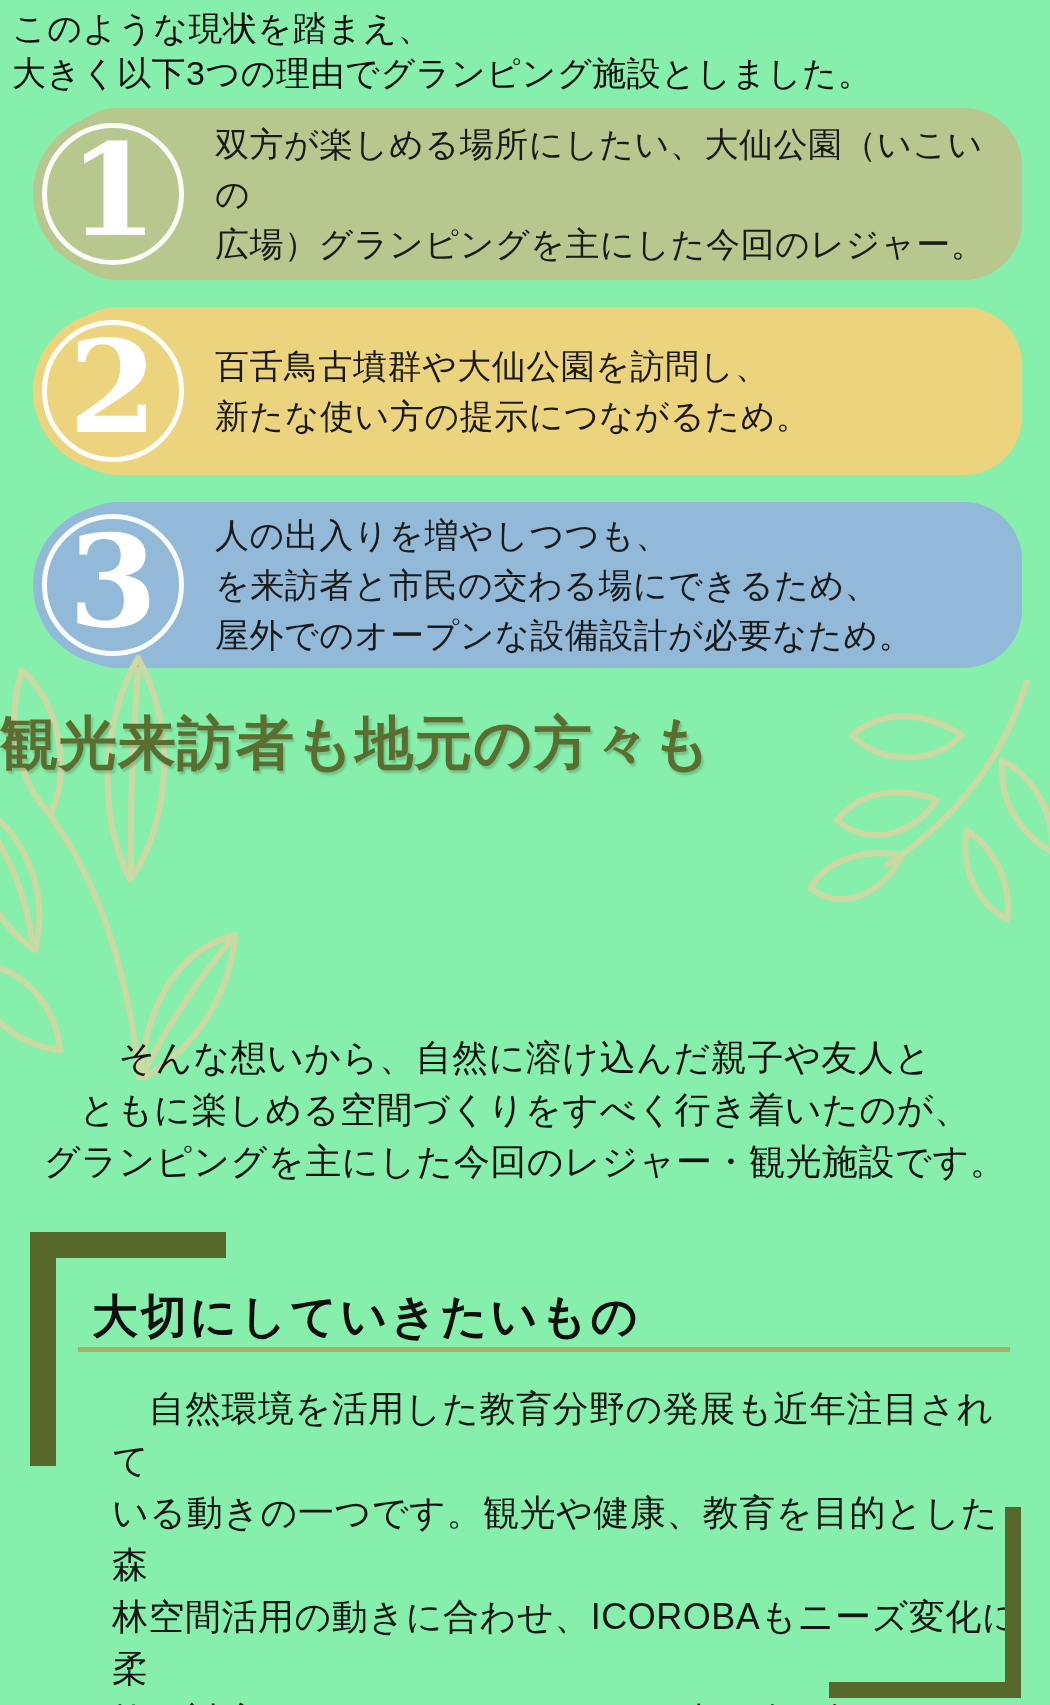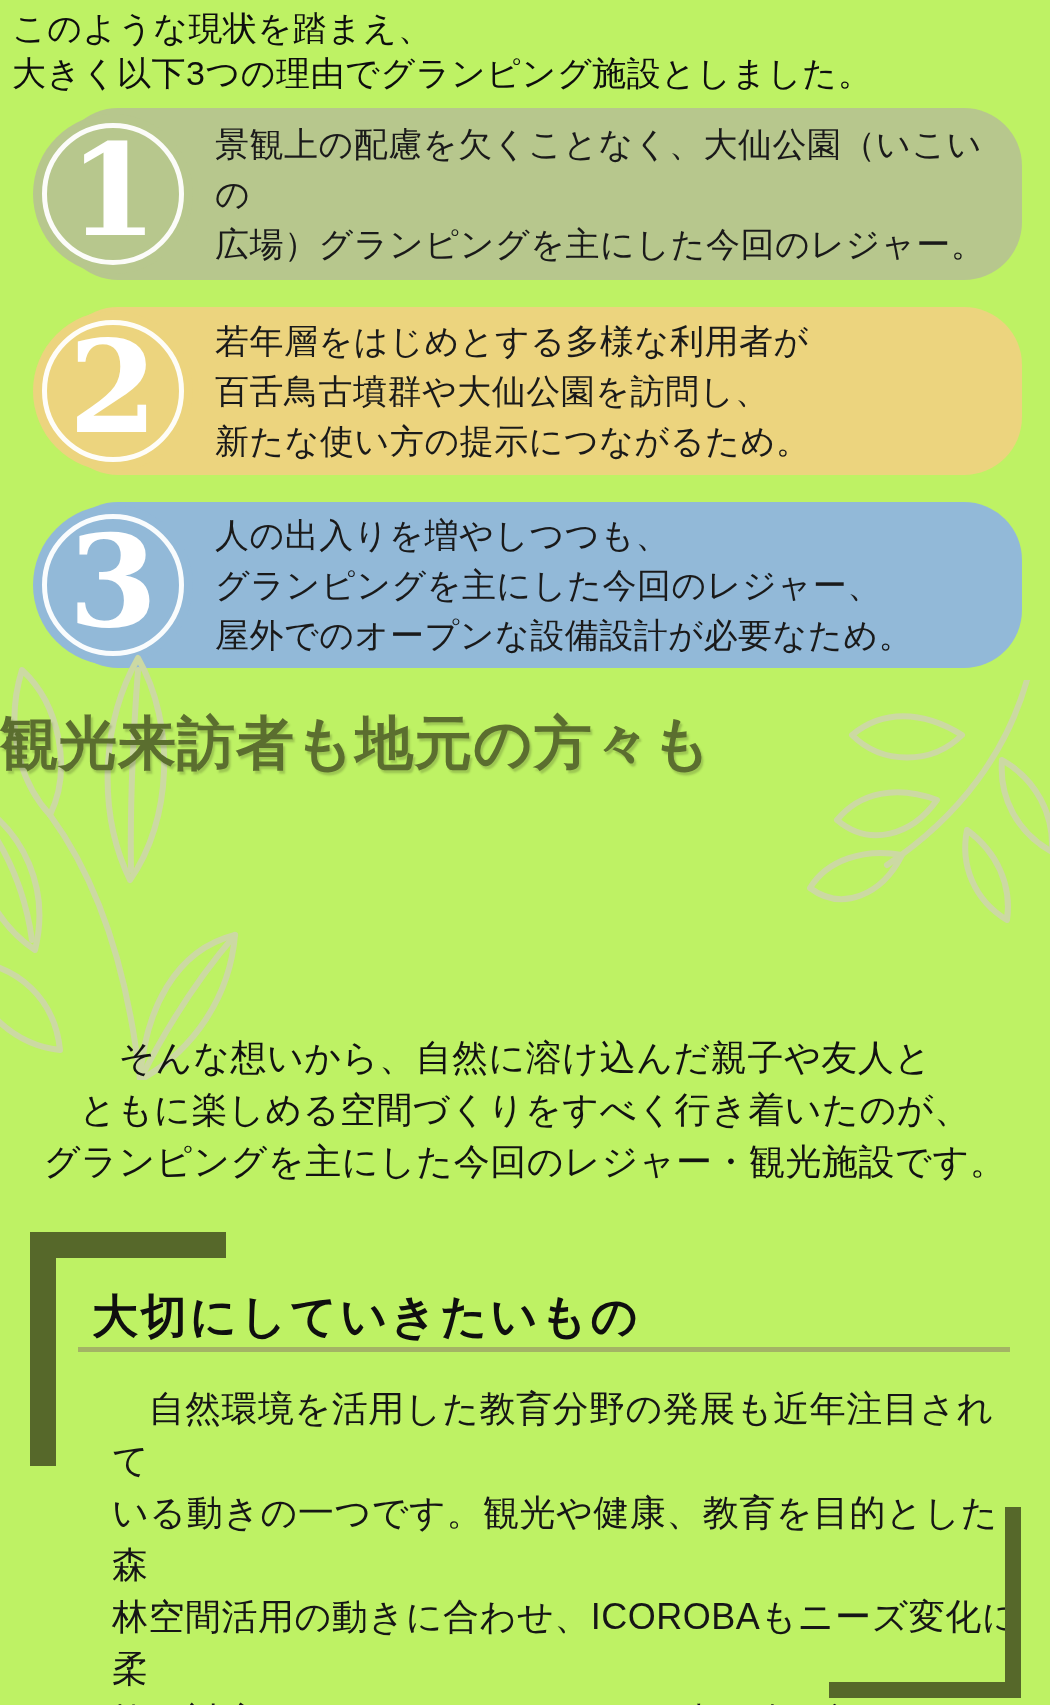--- a/index.html
+++ b/index.html
@@ -1,19 +1,19 @@
 <!DOCTYPE html>
 <html><head>
 <meta charset="utf-8">
 <style>
   html,body{margin:0;padding:0;background:#ffffff;}
   #page{
     position:relative;
     width:1050px;height:1705px;
-    background:#bef264;
+    background:#86efac;
     overflow:hidden;
     font-family:"Liberation Sans",sans-serif;
     color:#141414;
   }
   
   .intro{
     position:absolute;left:12px;top:6px;
     font-size:34px;line-height:45px;font-weight:500;
     color:#0e0e0e;letter-spacing:.5px;
   }
@@ -96,43 +96,42 @@
   <div class="intro">
     <div>このような現状を踏まえ、</div>
     <div>大きく以下3つの理由でグランピング施設としました。</div>
   </div>
 
   <div class="pill r1" style="background-color: rgb(183, 199, 141);">
     <div class="badge" style="background-color: rgb(183, 199, 141);">
       <span class="num">1</span>
     </div>
     <div class="pill-text">
-      <div>景観上の配慮を欠くことなく、大仙公園（いこいの</div>
+      <div>双方が楽しめる場所にしたい、大仙公園（いこいの</div>
       <div>広場）グランピングを主にした今回のレジャー。</div>
     </div>
   </div>
 
   <div class="pill r2" style="background-color: rgb(236, 212, 126);">
     <div class="badge" style="background-color: rgb(236, 212, 126);">
       <span class="num">2</span>
     </div>
     <div class="pill-text">
-      <div>若年層をはじめとする多様な利用者が</div>
       <div>百舌鳥古墳群や大仙公園を訪問し、</div>
       <div>新たな使い方の提示につながるため。</div>
     </div>
   </div>
 
   <div class="pill r3" style="background-color: rgb(146, 185, 216);">
     <div class="badge" style="background-color: rgb(146, 185, 216);">
       <span class="num">3</span>
     </div>
     <div class="pill-text">
       <div>人の出入りを増やしつつも、</div>
-      <div>グランピングを主にした今回のレジャー、</div>
+      <div>を来訪者と市民の交わる場にできるため、</div>
       <div>屋外でのオープンな設備設計が必要なため。</div>
     </div>
   </div>
 
   <svg class="leaf-svg leaf-left" width="300" height="450" viewBox="0 0 300 450" fill="none" stroke="#ccd9a3" stroke-width="6" stroke-linecap="round" stroke-linejoin="round">
     <path d="M160 450 C150 360 125 260 70 185"></path>
     <path d="M150 250 C118 185 120 95 158 28 C196 95 192 190 150 250 Z"></path>
     <path d="M158 40 C152 120 150 180 151 240"></path>
     <path d="M70 185 C38 150 25 95 42 40 C80 75 92 140 70 185 Z"></path>
     <path d="M55 320 C10 290 -15 230 -8 170 C45 200 70 260 55 320 Z"></path>

